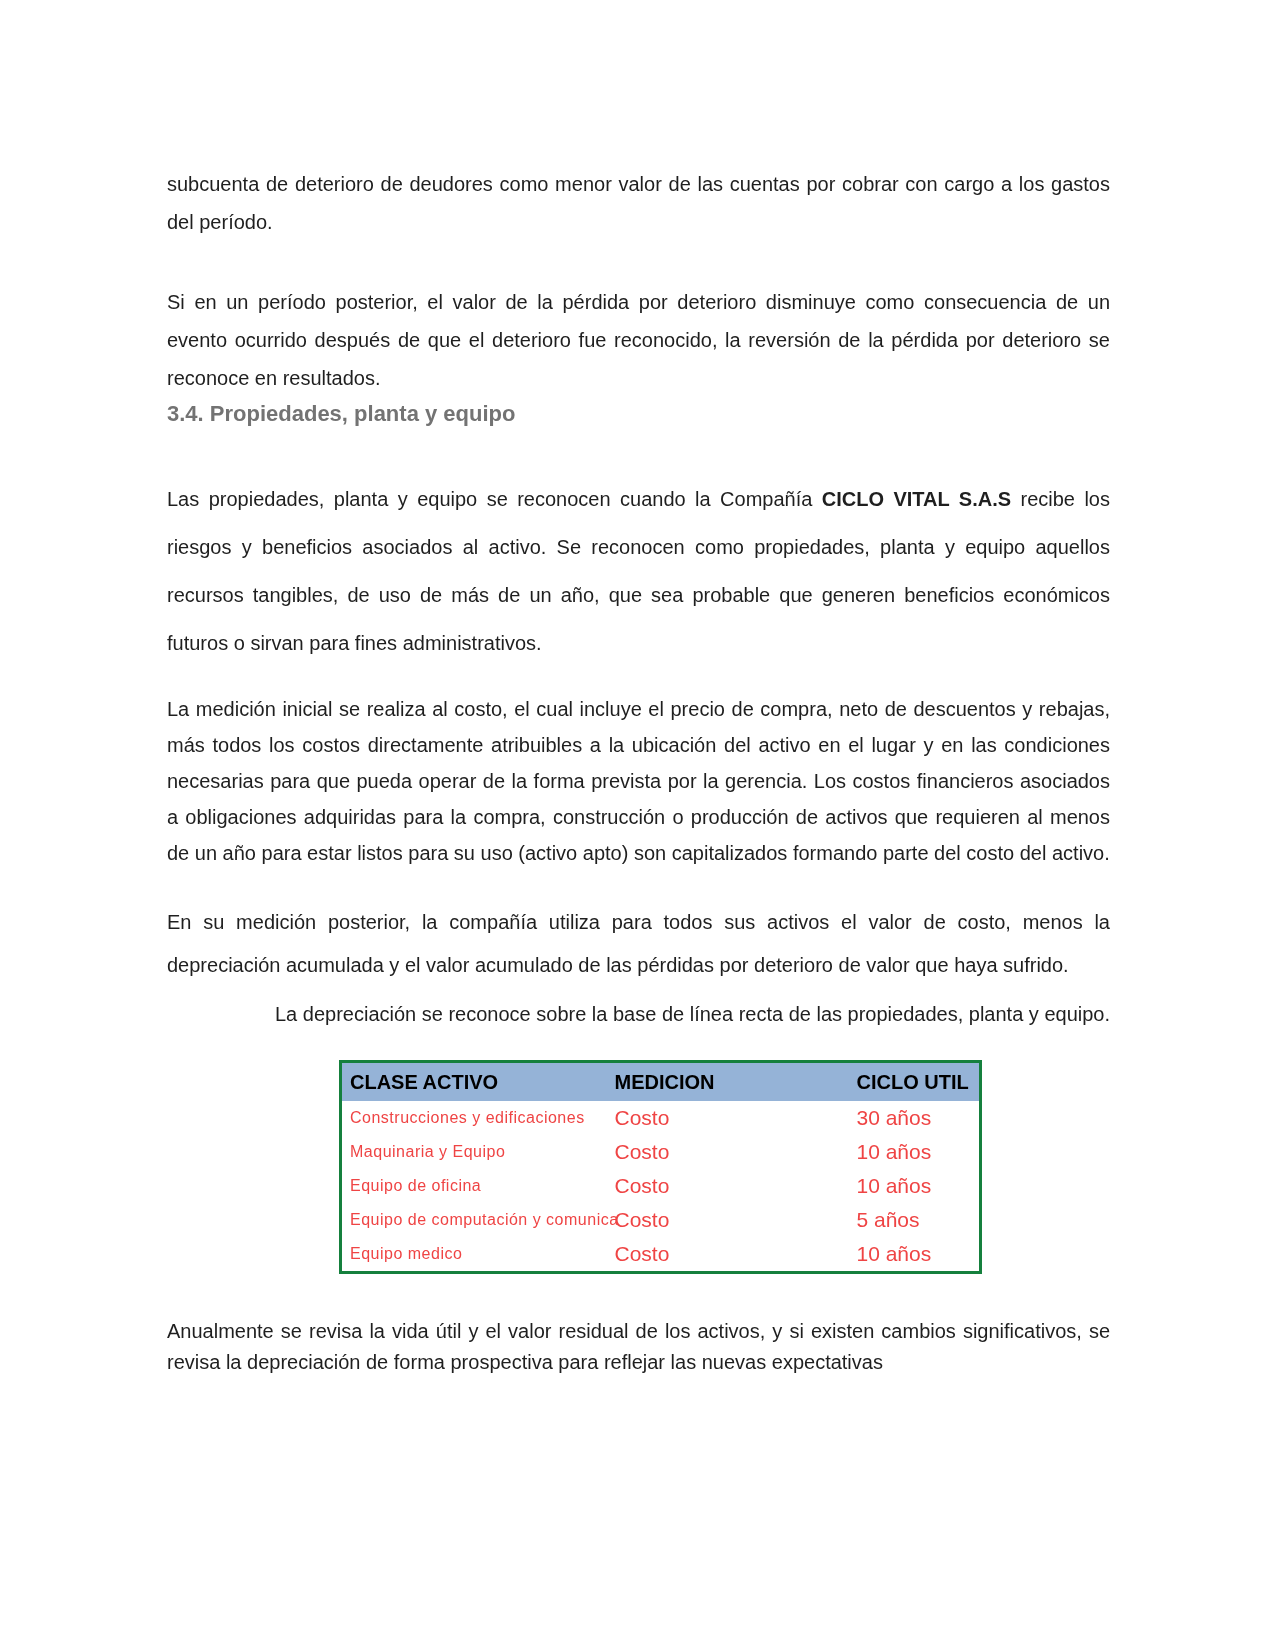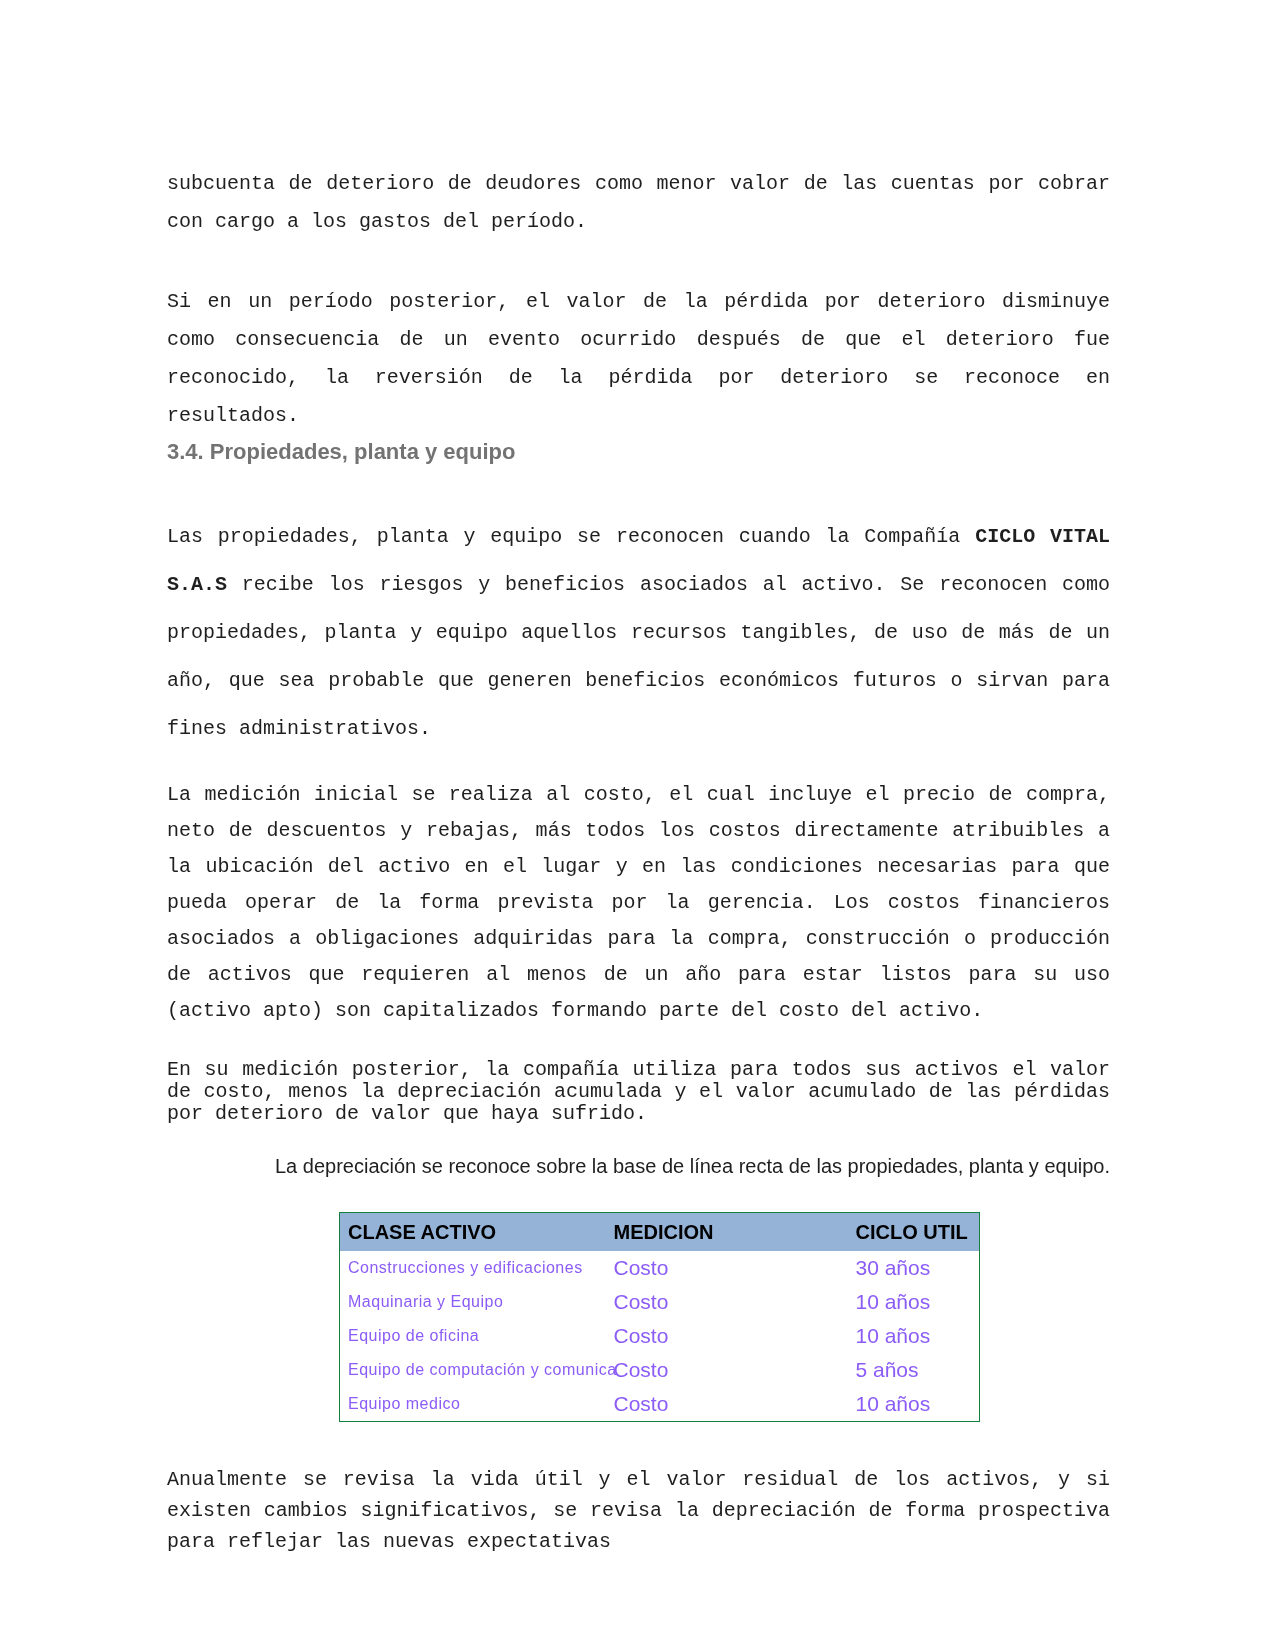--- a/index.html
+++ b/index.html
@@ -17,58 +17,58 @@
   .page {
     box-sizing: border-box;
     width: 1276px;
     height: 1651px;
     padding: 165px 166px 0 167px;
   }
   p {
     margin: 0;
     font-size: 20px;
   }
-  .j { text-align: justify; font-family: Liberation Mono, monospace; }
+  .j { text-align: justify; }
   .p-sub      { line-height: 38px; margin-bottom: 42px; }
   .p-periodo  { line-height: 38px; }
   .heading {
     font-size: 22px;
     font-weight: bold;
     color: #737373;
     line-height: 34px;
     margin: 0 0 44px 0;
   }
   .p-reconocen { line-height: 48px; margin-bottom: 24px; }
   .p-medicion  { line-height: 36px; margin-bottom: 30px; }
-  .p-posterior { line-height: 22px; margin-bottom: 26px; }
+  .p-posterior { line-height: 43px; margin-bottom: 12px; }
   .p-linea     { line-height: 31px; margin-bottom: 30px; text-align: right; }
   .p-calculo   { line-height: 31px; margin-bottom: 0; }
   .p-anual     { line-height: 31px; }
   .b { font-weight: bold; }
 
   table.vidas {
     border-collapse: collapse;
     table-layout: fixed;
     width: 640px;
     margin: 8px 0 42px 172px;
-    border: 1px solid #15803d;
+    border: 3px solid #15803d;
   }
   table.vidas th {
     background: #95B3D7;
     color: #000000;
     font-size: 20px;
     font-weight: bold;
     text-align: left;
     height: 38px;
     padding: 0 0 0 8px;
     vertical-align: middle;
     white-space: nowrap;
   }
   table.vidas td {
-    color: #8b5cf6;
+    color: #ef4444;
     font-size: 21px;
     height: 34px;
     padding: 0 0 0 8px;
     vertical-align: middle;
     white-space: nowrap;
     overflow: visible;
   }
   table.vidas td.c1 {
     font-size: 16px;
     letter-spacing: 0.5px;

